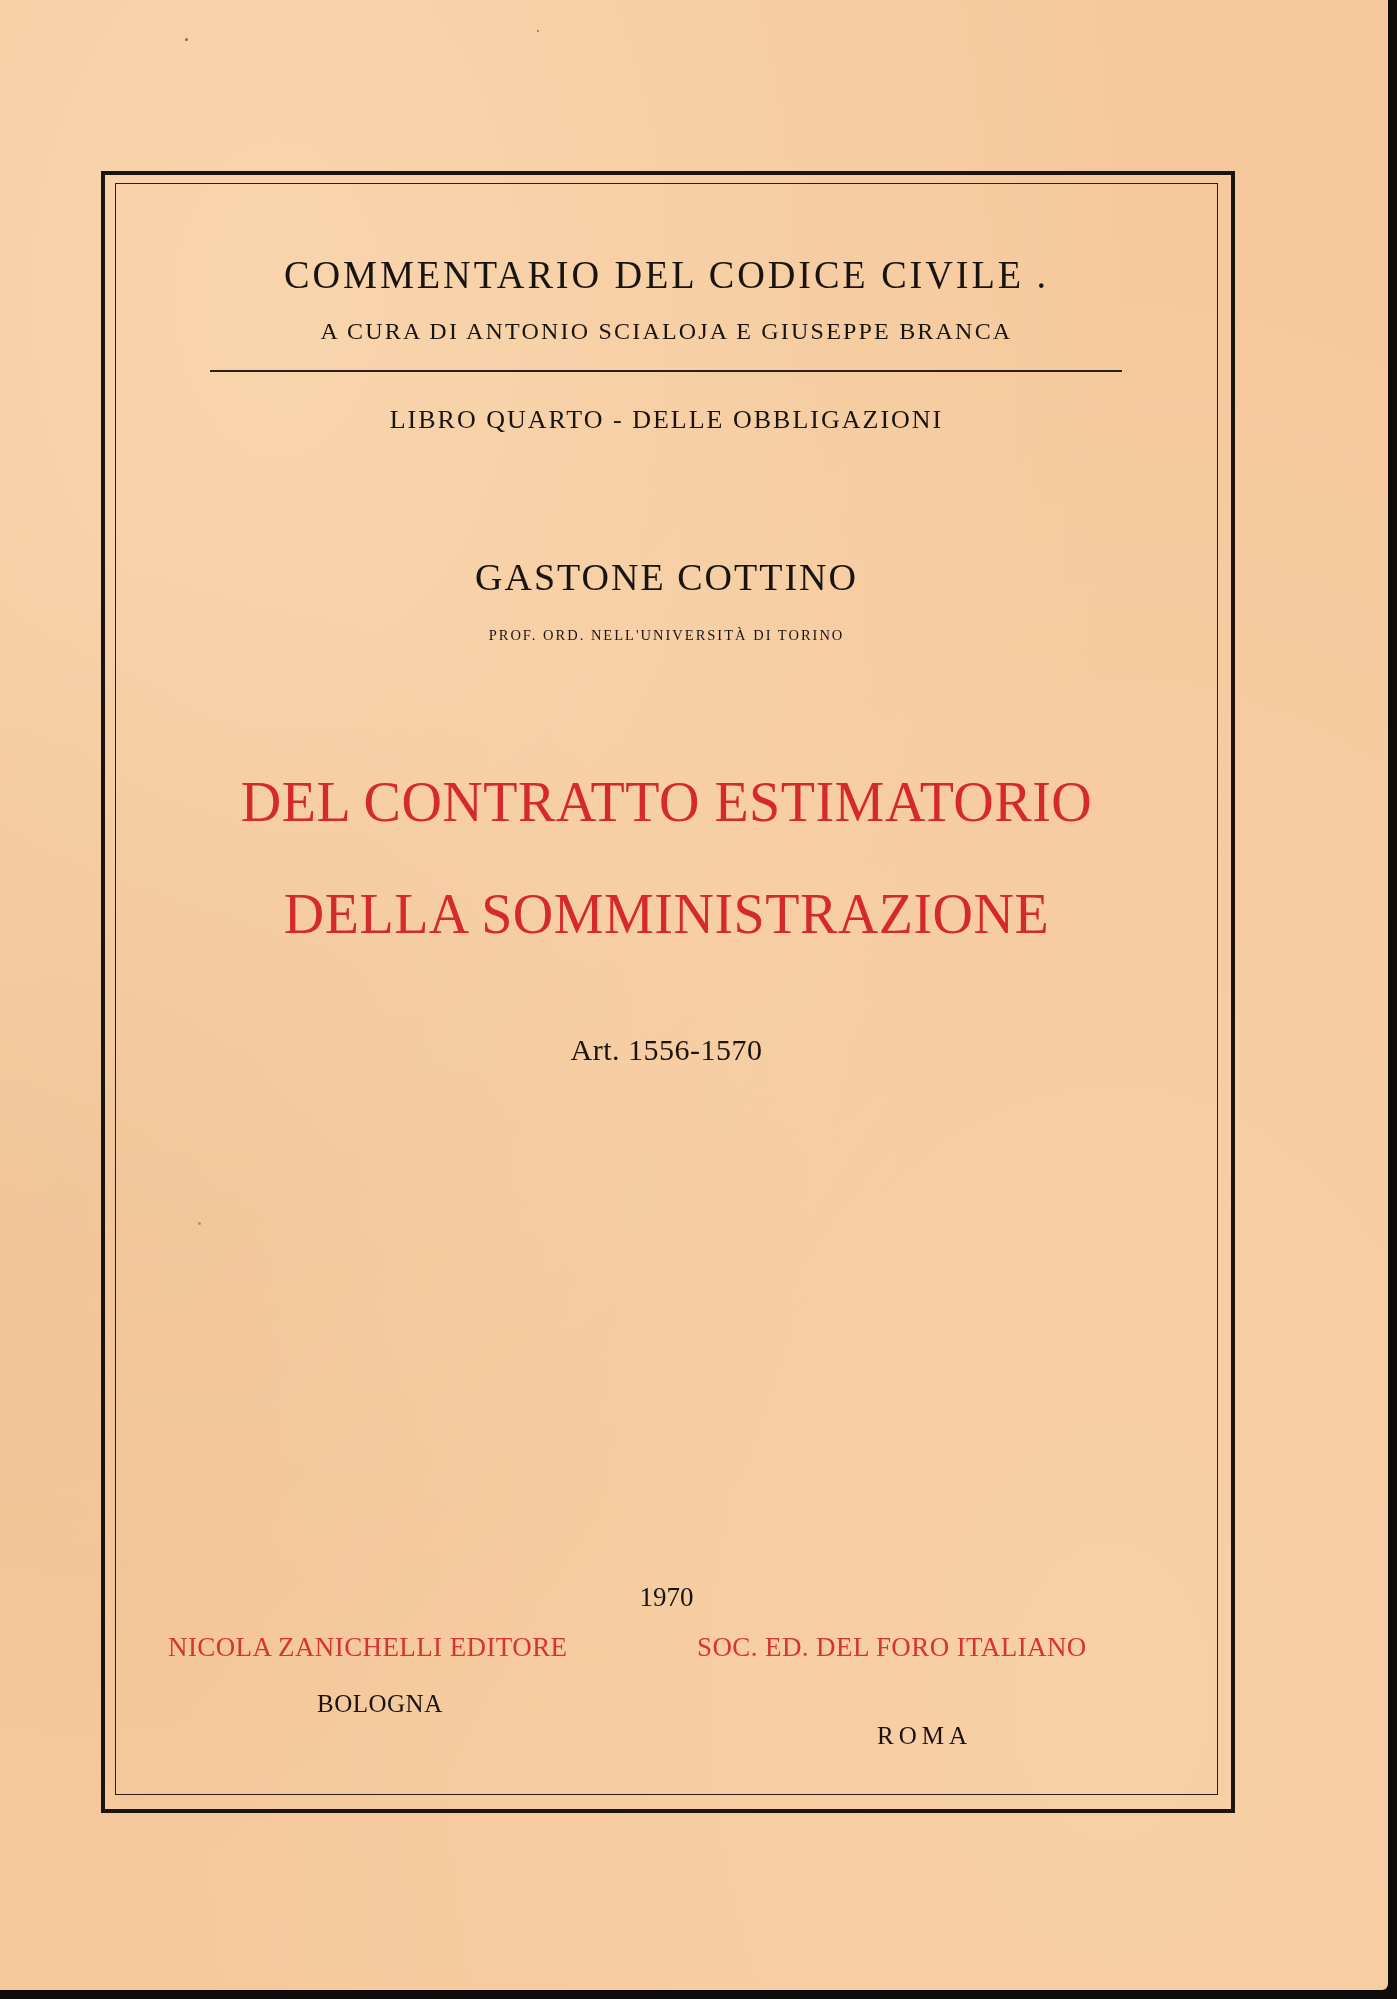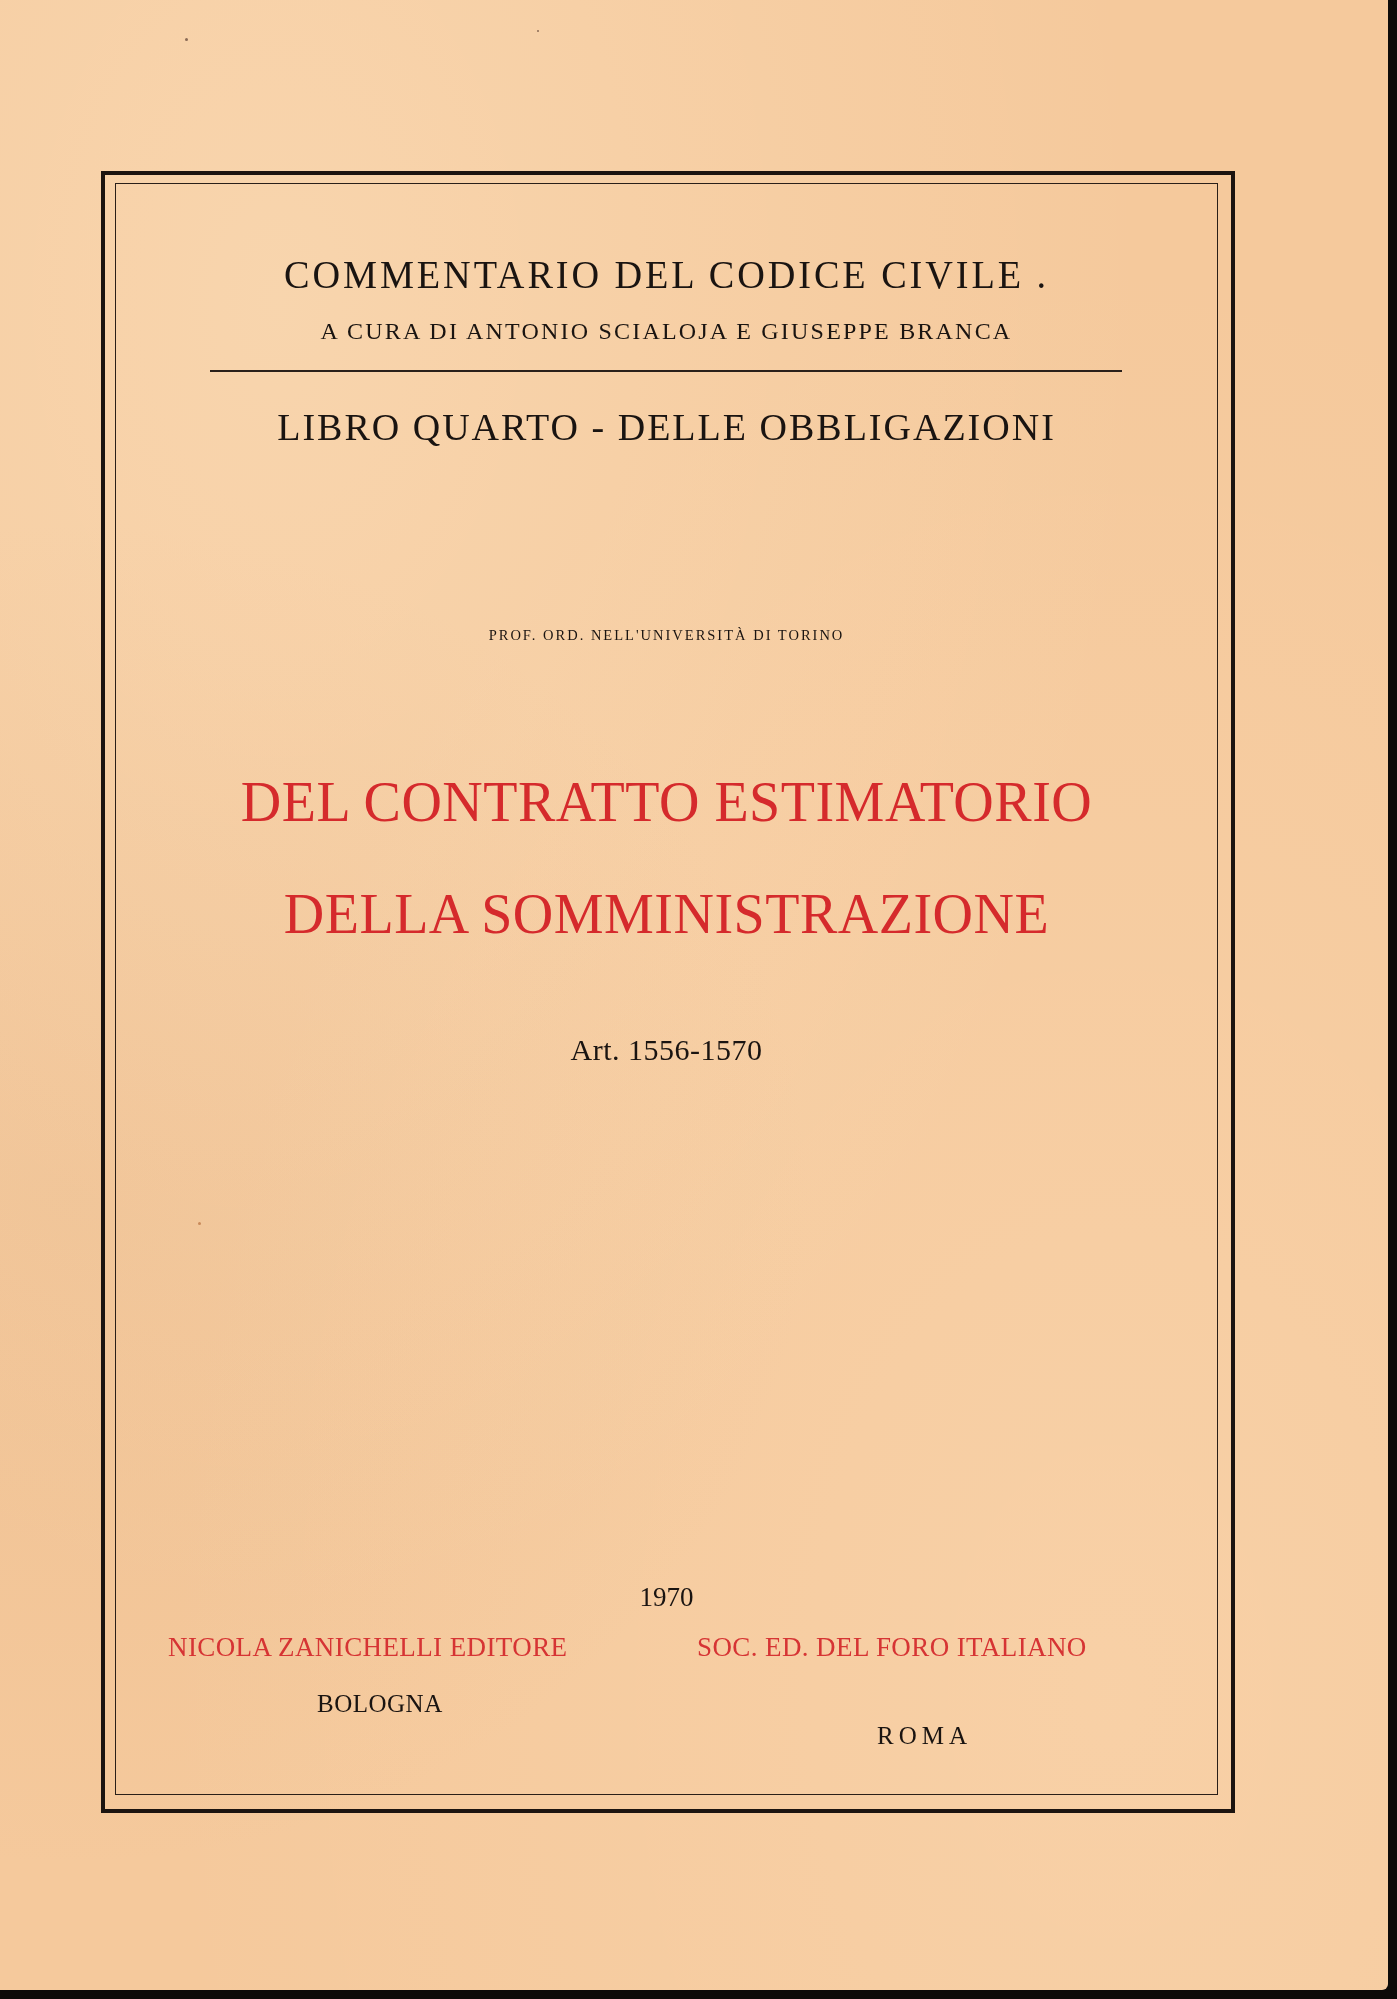--- a/index.html
+++ b/index.html
@@ -65,21 +65,21 @@
     .rule {
       position: absolute;
       left: 210px;
       width: 912px;
       top: 370px;
       height: 2px;
       background: #2a201a;
     }
     .book {
       top: 405px;
-      font-size: 38px;
+      font-size: 26px;
       letter-spacing: 2px;
     }
     .author {
       top: 555px;
       font-size: 38px;
       letter-spacing: 2px;
     }
     .affiliation {
       top: 627px;
       font-size: 14.5px;
@@ -136,20 +136,21 @@
   <div class="speck" style="left:198px;top:1222px;background:#c98a5a;"></div>
 
   <div class="frame-outer"></div>
   <div class="frame-inner"></div>
 
   <div class="line series-title">COMMENTARIO DEL CODICE CIVILE .</div>
   <div class="line editors">A CURA DI ANTONIO SCIALOJA E GIUSEPPE BRANCA</div>
   <div class="rule"></div>
   <div class="line book">LIBRO QUARTO - DELLE OBBLIGAZIONI</div>
 
+  <div class="line author">GASTONE COTTINO</div>
   <div class="line affiliation">PROF. ORD. NELL'UNIVERSITÀ DI TORINO</div>
 
   <div class="line title1">DEL CONTRATTO ESTIMATORIO</div>
   <div class="line title2">DELLA SOMMINISTRAZIONE</div>
 
   <div class="line articles">Art. 1556-1570</div>
 
   <div class="line year">1970</div>
 
   <div class="publisher pub-left">NICOLA ZANICHELLI EDITORE</div>

